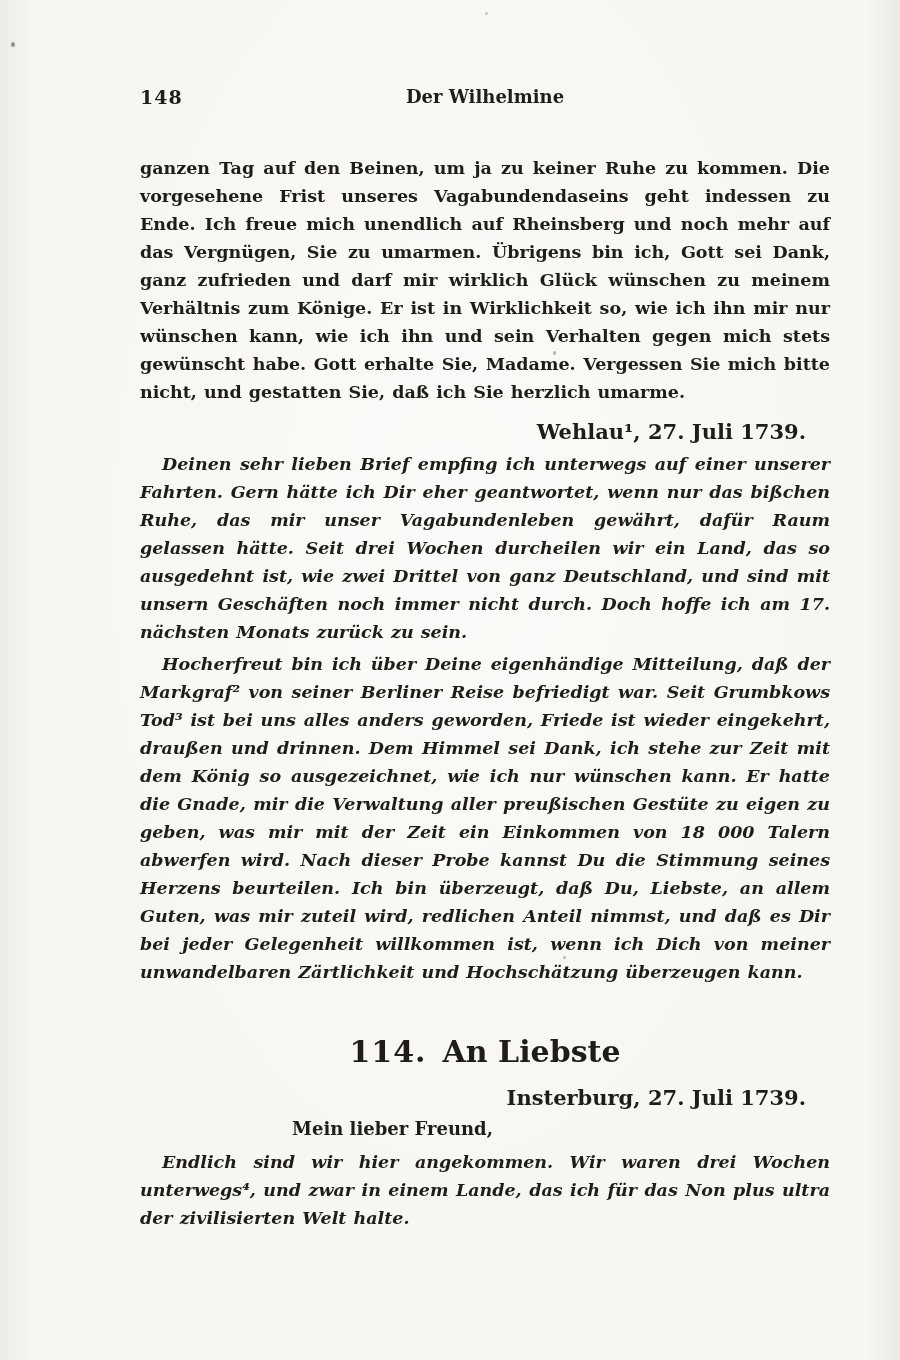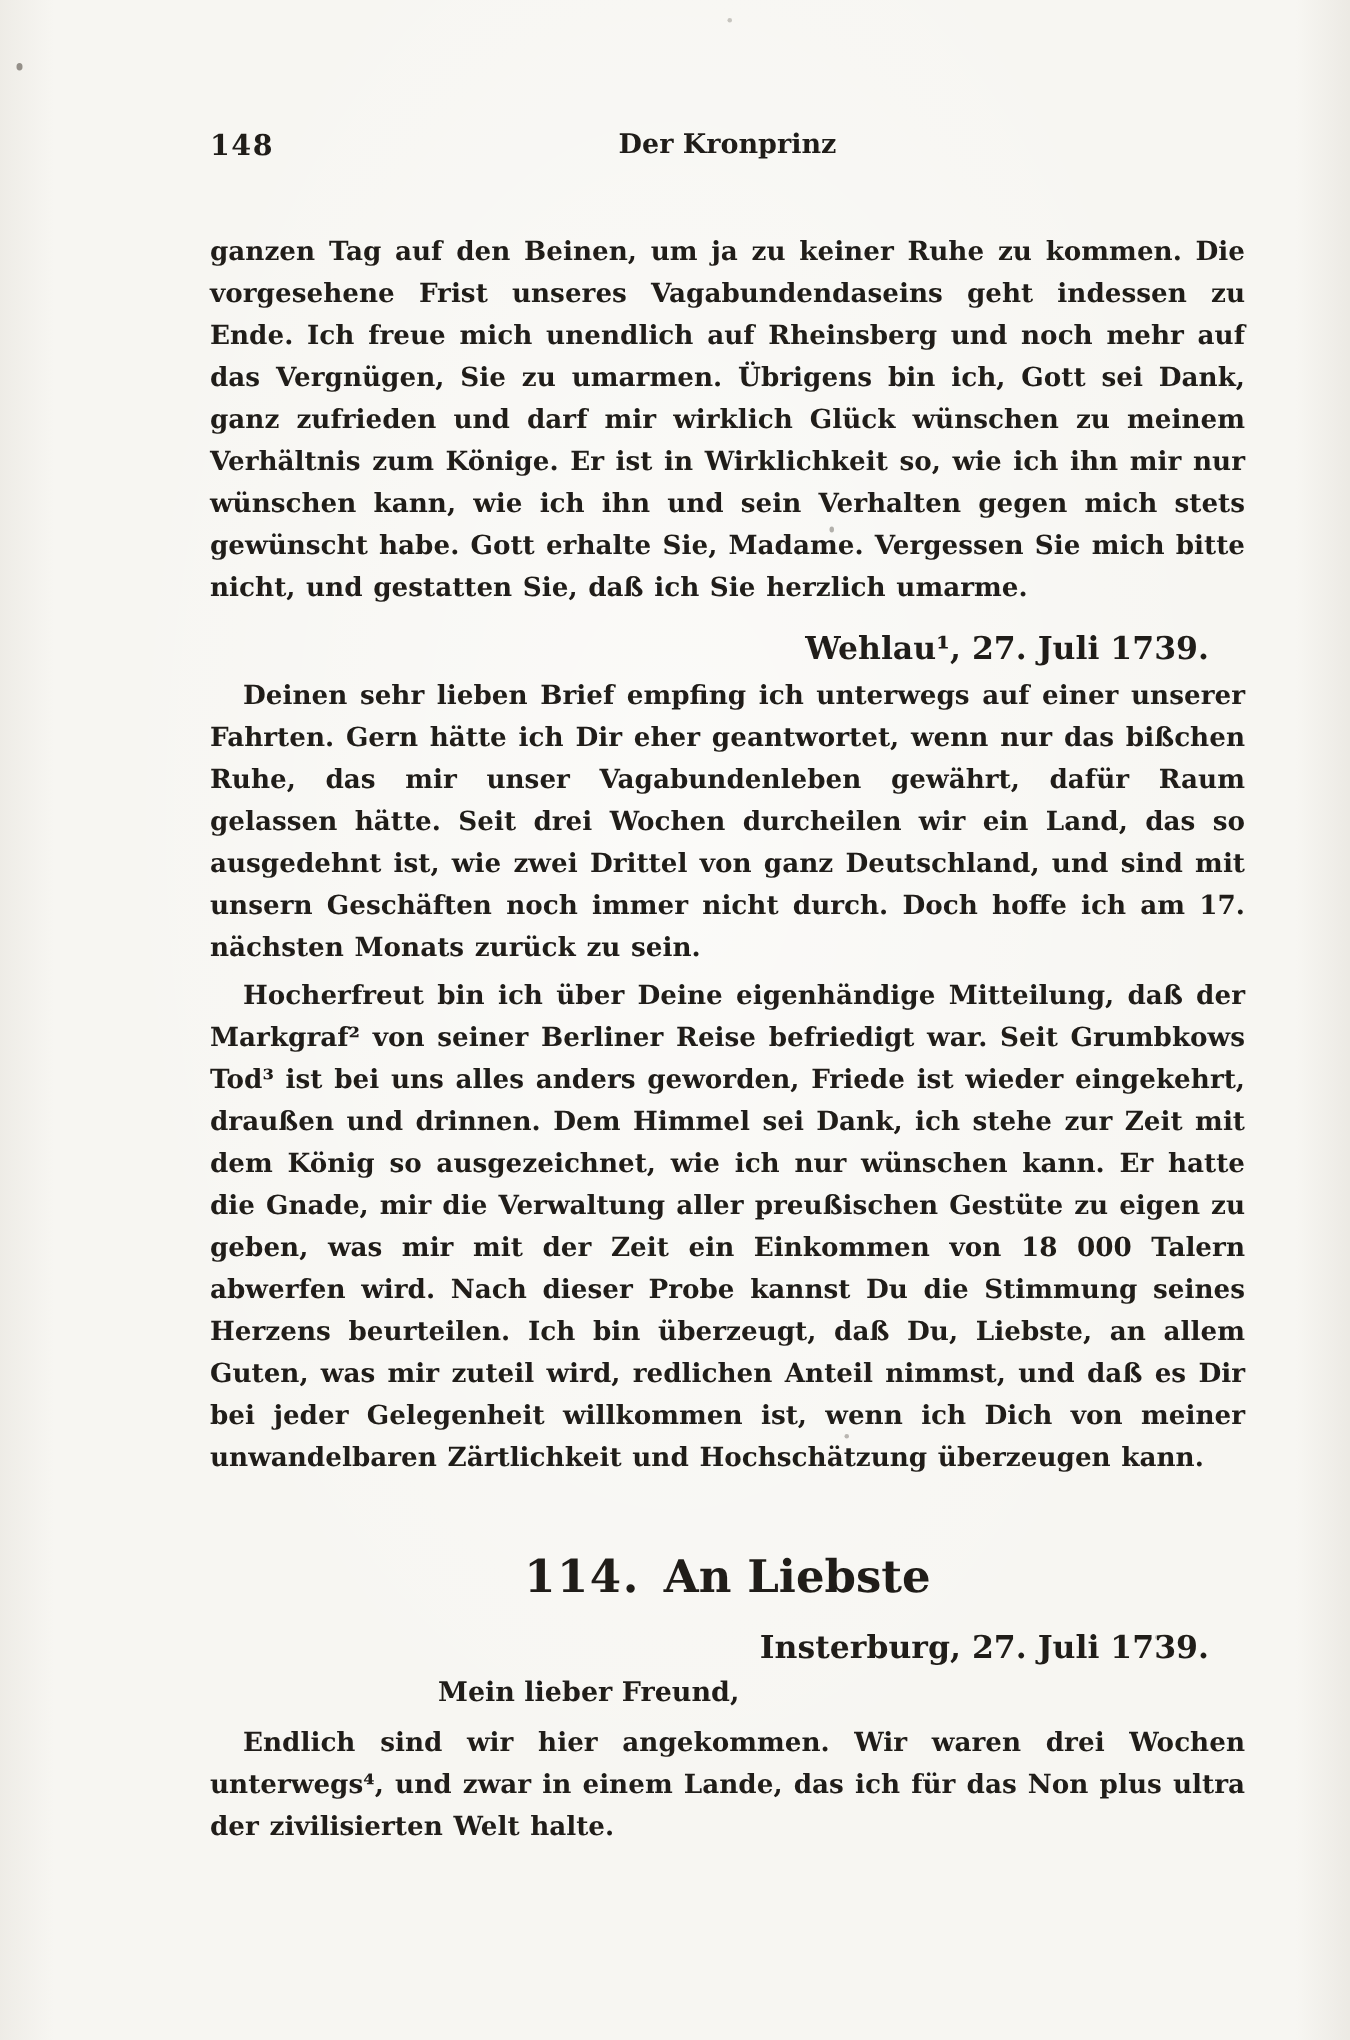--- a/index.html
+++ b/index.html
@@ -52,20 +52,21 @@
     text-align: justify;
     margin: 0;
     word-spacing: 1px;
   }
   .continuation-par {
     margin-top: 38px;
     text-indent: 0;
   }
   .indented {
     text-indent: 22px;
+    font-style: italic;
   }
   .letter-heading {
     margin-top: 46px;
     text-align: center;
     font-size: 30px;
     line-height: 40px;
     white-space: nowrap;
   }
   .letter-number {
     margin-right: 16px;
@@ -107,21 +108,21 @@
   <span class="speck speck-1"></span>
   <span class="speck speck-2"></span>
   <span class="speck speck-3"></span>
   <span class="speck speck-4"></span>
   <span class="speck speck-5"></span>
 
   <div class="text-column">
 
     <div class="page-header">
       <span class="page-number">148</span>
-      <span class="running-title">Der Kronprinz</span>
+      <span class="running-title">Der Wilhelmine</span>
     </div>
 
     <p class="body-par continuation-par">ganzen Tag auf den Beinen, um ja zu keiner Ruhe zu kommen. Die vorgesehene Frist unseres Vagabundendaseins geht indessen zu Ende. Ich freue mich unendlich auf Rheinsberg und noch mehr auf das Vergnügen, Sie zu umarmen. Übrigens bin ich, Gott sei Dank, ganz zufrieden und darf mir wirklich Glück wünschen zu meinem Verhältnis zum Könige. Er ist in Wirklichkeit so, wie ich ihn mir nur wünschen kann, wie ich ihn und sein Verhalten gegen mich stets gewünscht habe. Gott erhalte Sie, Madame. Vergessen Sie mich bitte nicht, und gestatten Sie, daß ich Sie herzlich umarme.</p>
 
     <div class="letter">
       <div class="dateline">Wehlau¹, 27. Juli 1739.</div>
       <div class="letter-body">
         <p class="body-par indented">Deinen sehr lieben Brief empfing ich unterwegs auf einer unserer Fahrten. Gern hätte ich Dir eher geantwortet, wenn nur das bißchen Ruhe, das mir unser Vagabundenleben gewährt, dafür Raum gelassen hätte. Seit drei Wochen durcheilen wir ein Land, das so ausgedehnt ist, wie zwei Drittel von ganz Deutschland, und sind mit unsern Geschäften noch immer nicht durch. Doch hoffe ich am 17. nächsten Monats zurück zu sein.</p>
         <p class="body-par indented">Hocherfreut bin ich über Deine eigenhändige Mitteilung, daß der Markgraf² von seiner Berliner Reise befriedigt war. Seit Grumbkows Tod³ ist bei uns alles anders geworden, Friede ist wieder eingekehrt, draußen und drinnen. Dem Himmel sei Dank, ich stehe zur Zeit mit dem König so ausgezeichnet, wie ich nur wünschen kann. Er hatte die Gnade, mir die Verwaltung aller preußischen Gestüte zu eigen zu geben, was mir mit der Zeit ein Einkommen von 18 000 Talern abwerfen wird. Nach dieser Probe kannst Du die Stimmung seines Herzens beurteilen. Ich bin überzeugt, daß Du, Liebste, an allem Guten, was mir zuteil wird, redlichen Anteil nimmst, und daß es Dir bei jeder Gelegenheit willkommen ist, wenn ich Dich von meiner unwandelbaren Zärtlichkeit und Hochschätzung überzeugen kann.</p>
       </div>

